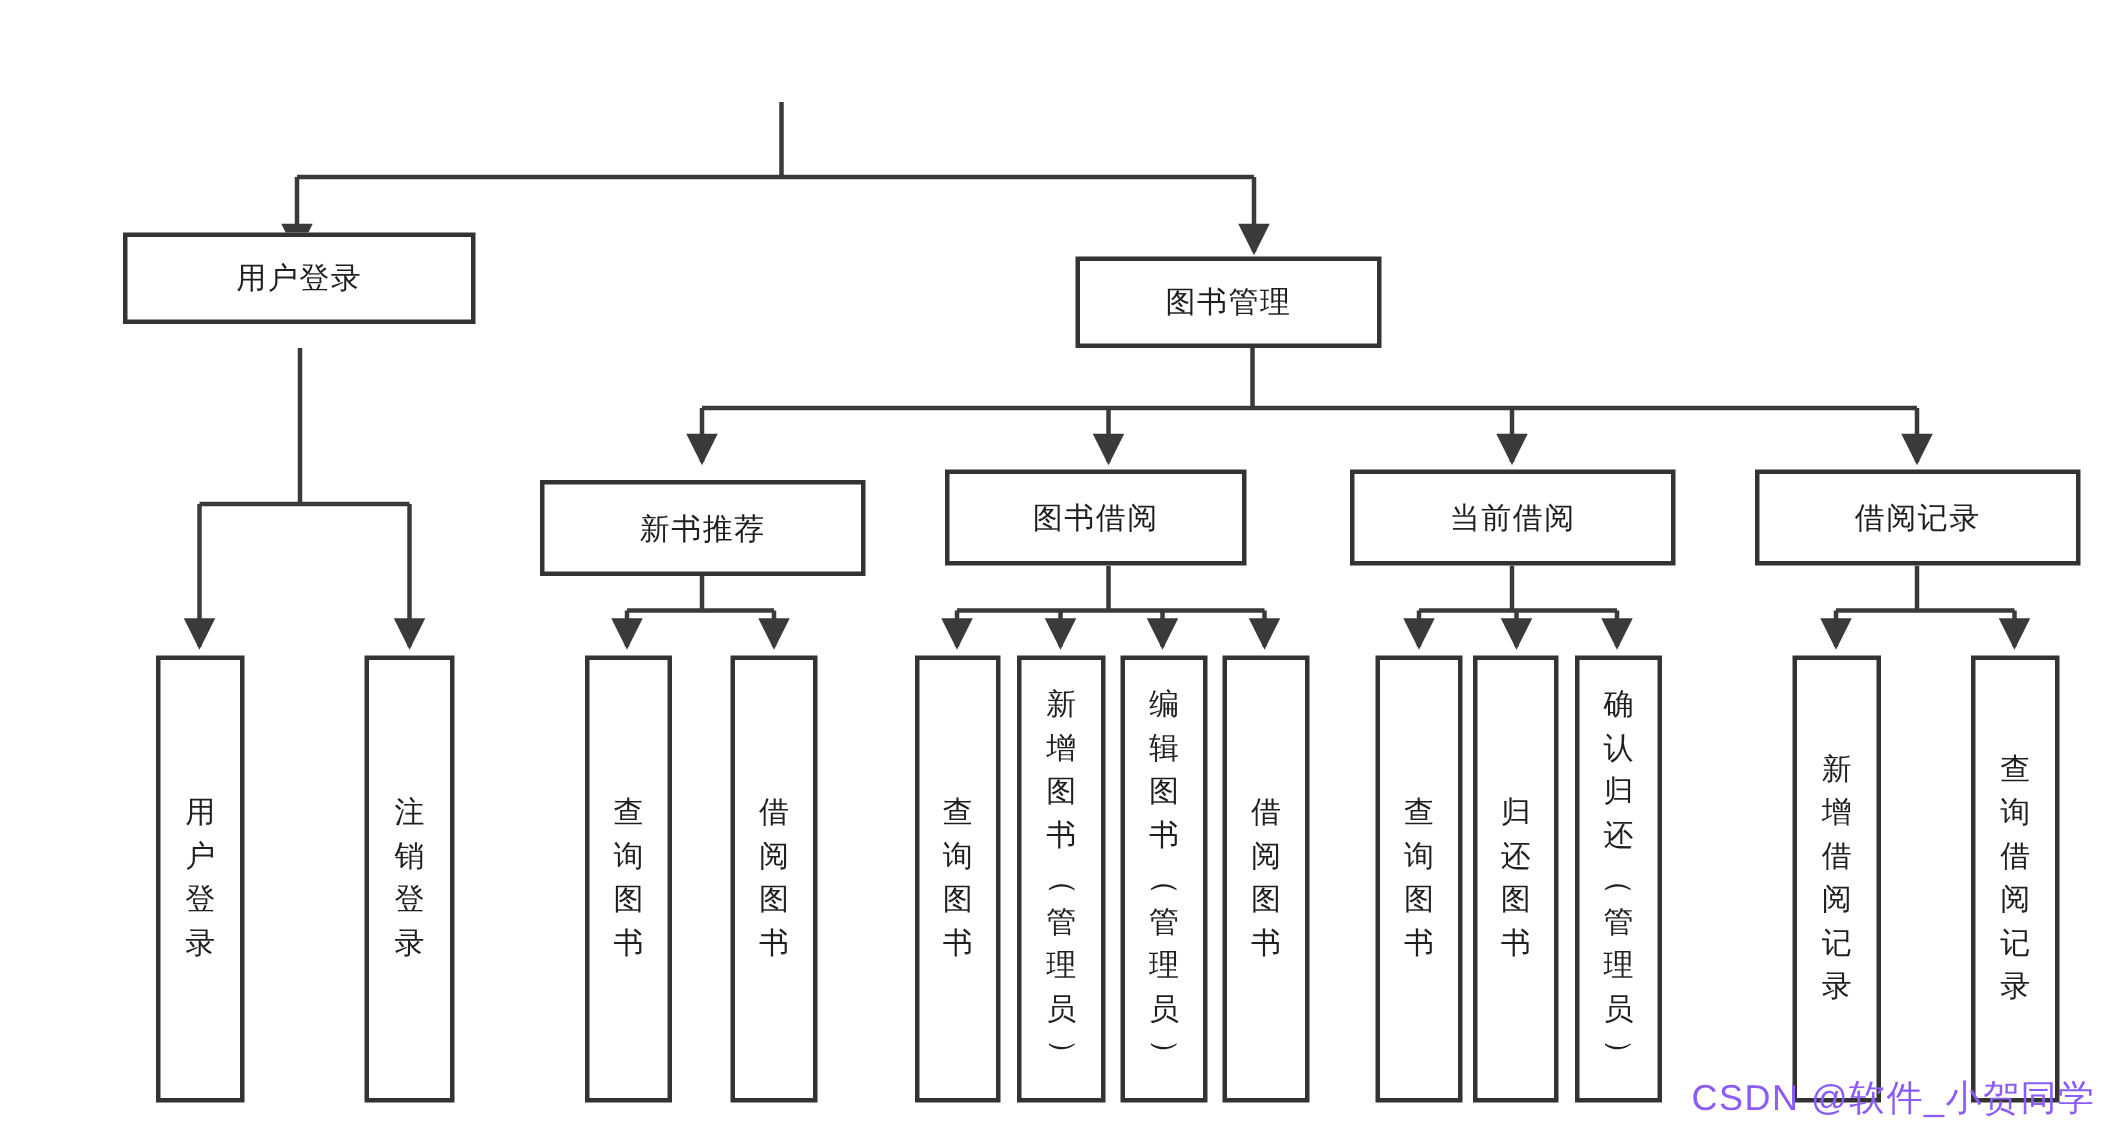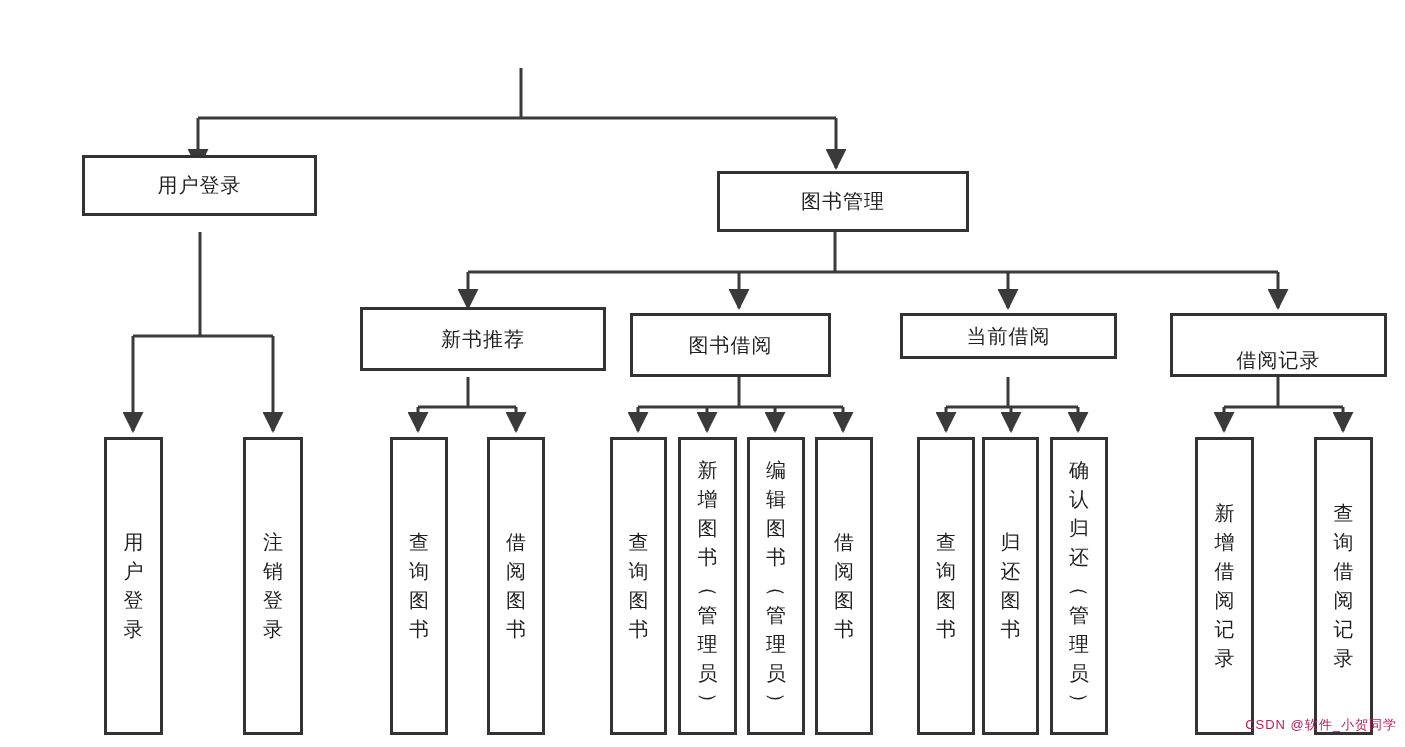--- a/index.html
+++ b/index.html
@@ -55,22 +55,22 @@
     font-size: 20px;
     text-align: center;
   }
   .vchar.rot {
     transform: rotate(90deg);
   }
   .watermark {
     position: absolute;
     top: 716px;
     right: 8px;
-    font-size: 13px;
-    color: #be185d;
+    font-size: 24px;
+    color: #8b5cf6;
     letter-spacing: 1px;
     z-index: 5;
     white-space: nowrap;
   }
 </style>
 </head>
 <body>
 
 <div class="stage">
 
@@ -121,34 +121,34 @@
       <path d="M1224 407 H1343"></path>
       <path d="M1224 407 V431" marker-end="url(#arrow)"></path>
       <path d="M1343 407 V431" marker-end="url(#arrow)"></path>
     </g>
   </svg>
 
 
   <div class="node" style="left:82px; top:155px; width:235px; height:61px;">
     <span class="hlabel">用户登录</span>
   </div>
-  <div class="node" style="left:717px; top:171px; width:252px; height:61px;">
+  <div class="node" style="left:717px; top:171px; width:204px; height:61px;">
     <span class="hlabel">图书管理</span>
   </div>
 
-  <div class="node" style="left:360px; top:307px; width:246px; height:64px;text-align:center;">
+  <div class="node" style="left:360px; top:320px; width:217px; height:64px;text-align:center;">
     <span class="hlabel">新书推荐</span>
   </div>
   <div class="node" style="left:630px; top:313px; width:201px; height:64px;">
     <span class="hlabel">图书借阅</span>
   </div>
-  <div class="node" style="left:900px; top:313px; width:217px; height:46px;">
+  <div class="node" style="left:900px; top:313px; width:217px; height:64px;">
     <span class="hlabel">当前借阅</span>
   </div>
-  <div class="node" style="left:1170px; top:313px; width:217px; height:64px;align-items:flex-end;">
+  <div class="node" style="left:1170px; top:313px; width:217px; height:64px;">
     <span class="hlabel">借阅记录</span>
   </div>
 
   <div class="node leaf" style="left:104px; width:59px;">
     <span class="vtext">
         <span class="vchar">用</span>
         <span class="vchar">户</span>
         <span class="vchar">登</span>
         <span class="vchar">录</span>
       </span>

